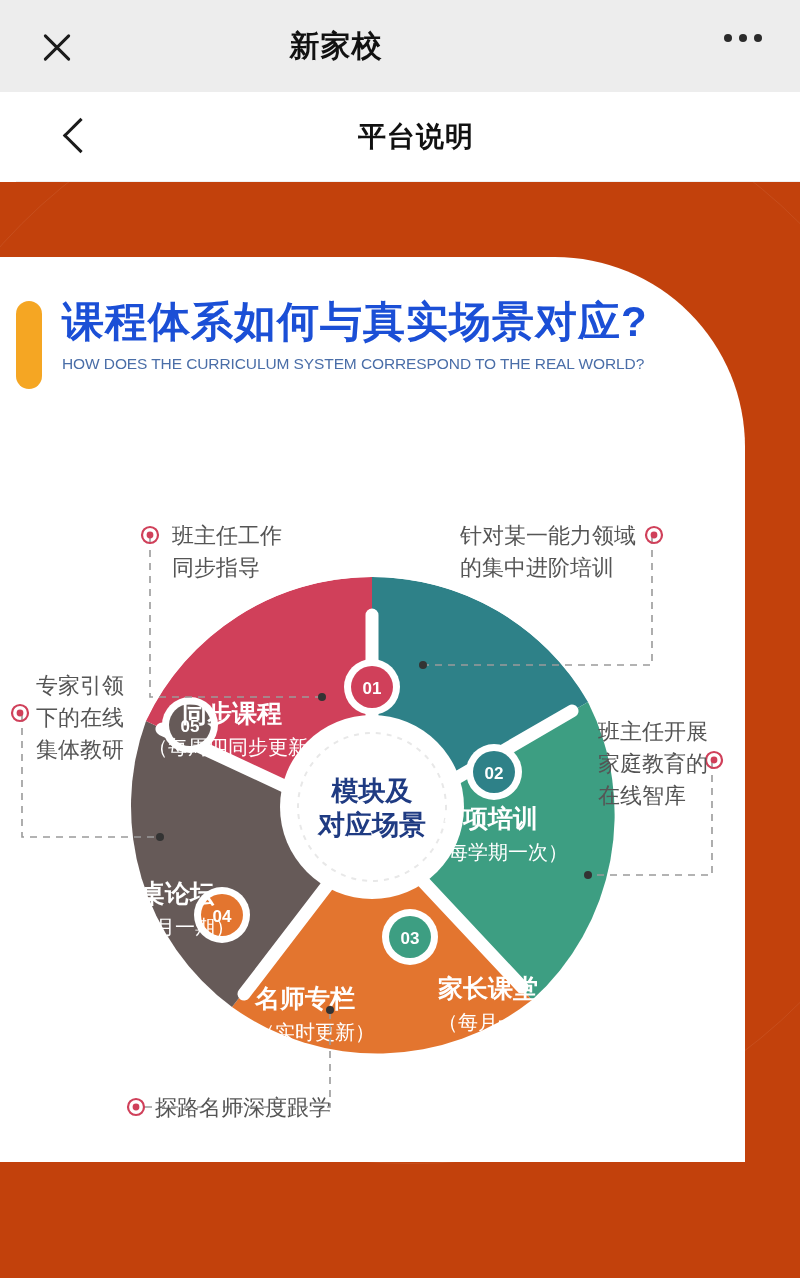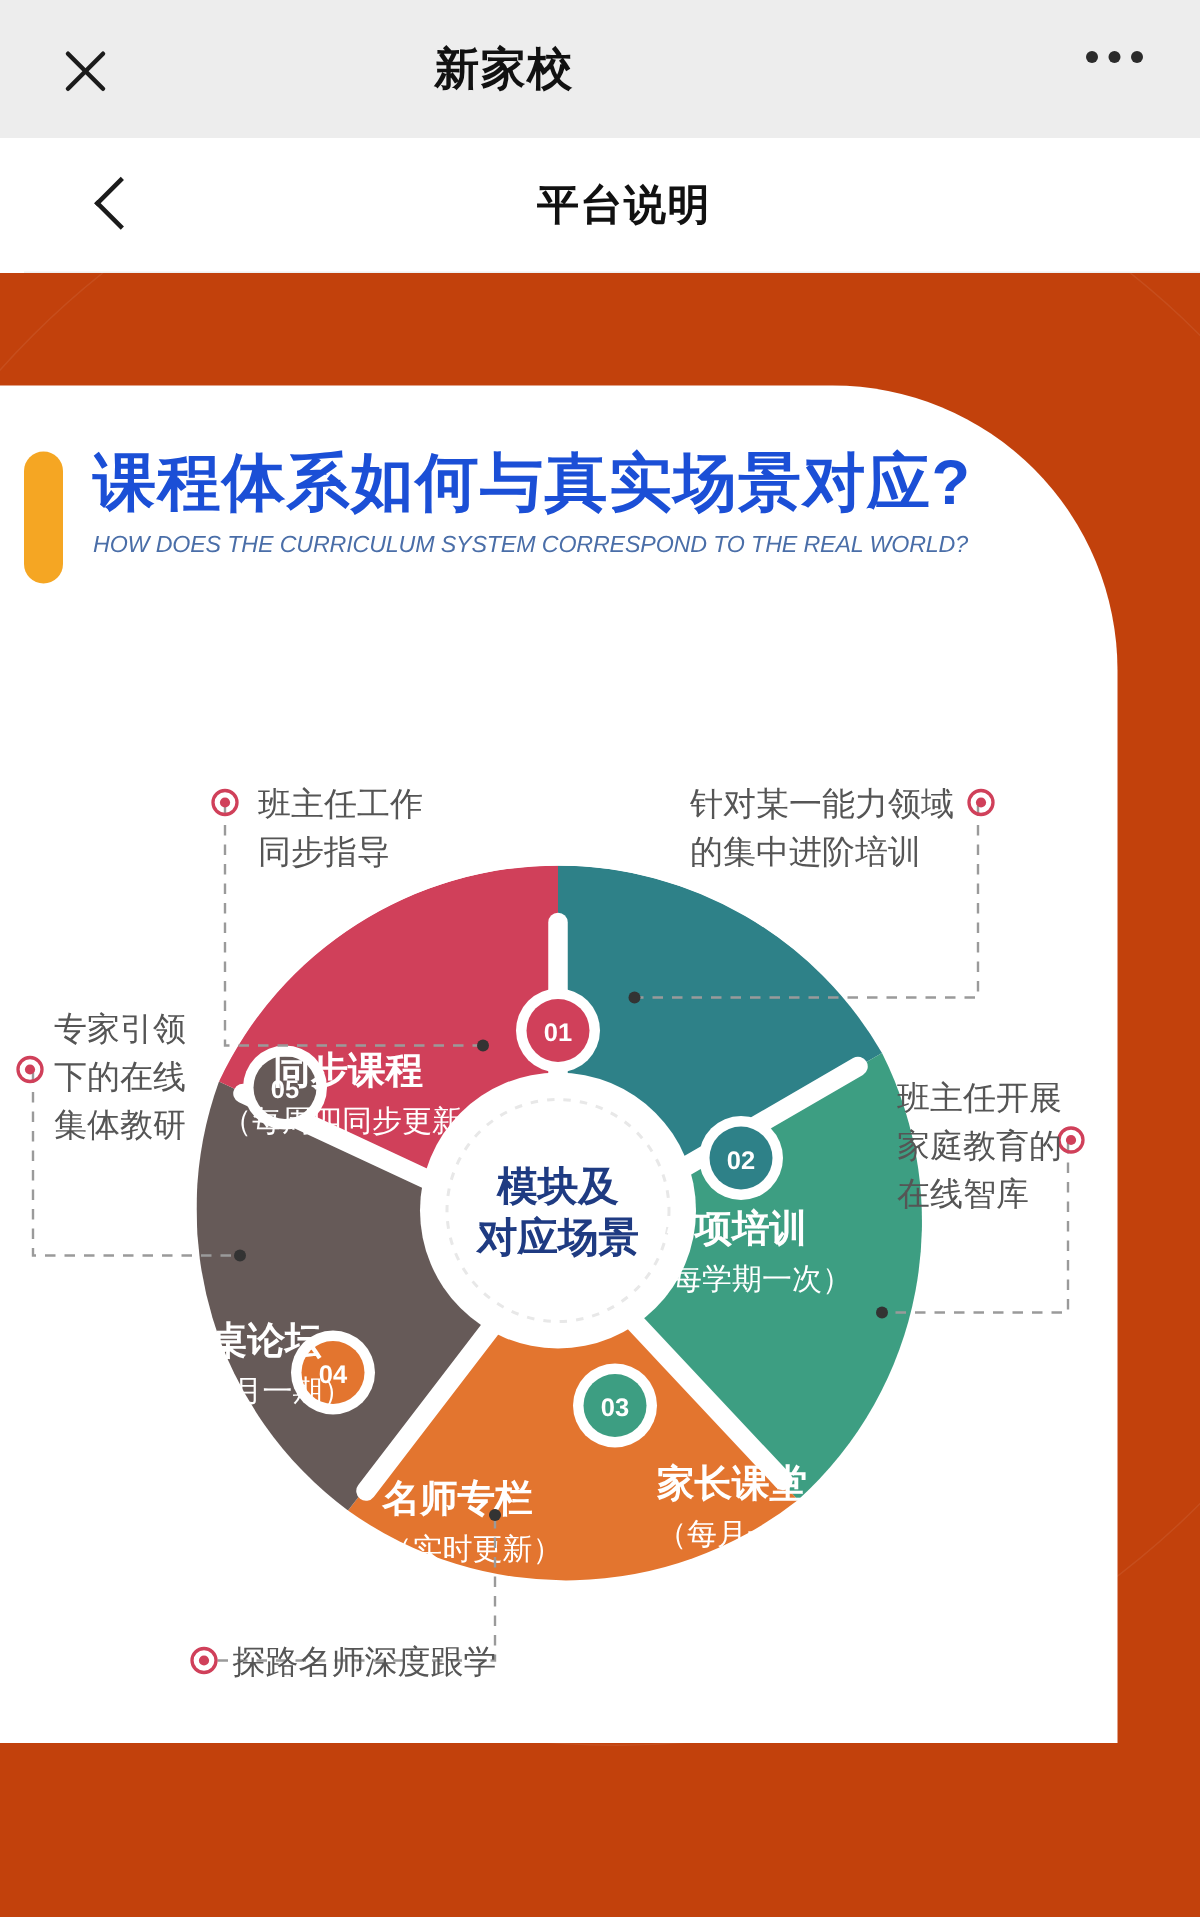--- a/index.html
+++ b/index.html
@@ -72,21 +72,21 @@
 
   
   .head-wrap { position:absolute; left:16px; top:38px; display:flex; align-items:flex-start; }
   .accent-bar { width:26px; height:88px; background:#f5a623; border-radius:13px; margin-right:20px; margin-top:6px; }
   .h-cn {
     font-size:42px; font-weight:bold; color:#1b4fd6; letter-spacing:1px;
     line-height:54px; white-space:nowrap;
   }
   .h-en {
     font-size:15.5px; color:#4a6ea8; letter-spacing:-0.1px; margin-top:6px;
-    white-space:nowrap; font-weight:500;font-style:italic;
+    white-space:nowrap; font-weight:500;
   }
 
   
   .wheel { position:absolute; left:0; top:250px; width:745px; height:640px; }
   .wheel svg { position:absolute; left:0; top:0; }
 
   .seg-label { font-family:"Liberation Sans","DejaVu Sans",sans-serif; fill:#ffffff; }
   .seg-title { font-size:25px; font-weight:bold; }
   .seg-sub   { font-size:20px; }
   .badge-num { font-size:17px; font-weight:bold; fill:#ffffff; font-family:"Liberation Sans",sans-serif; }

